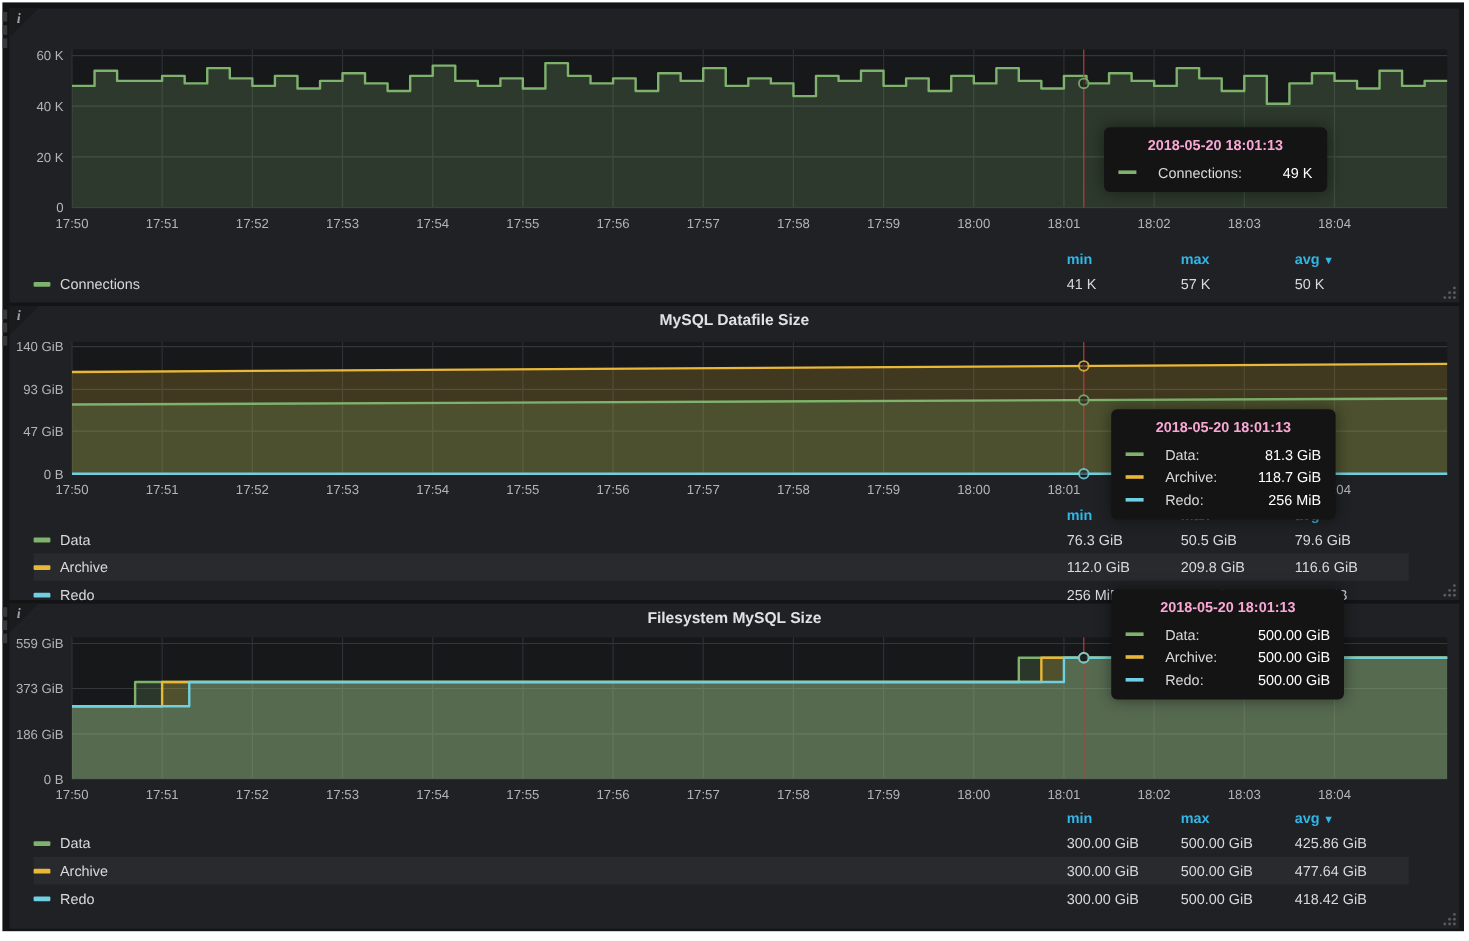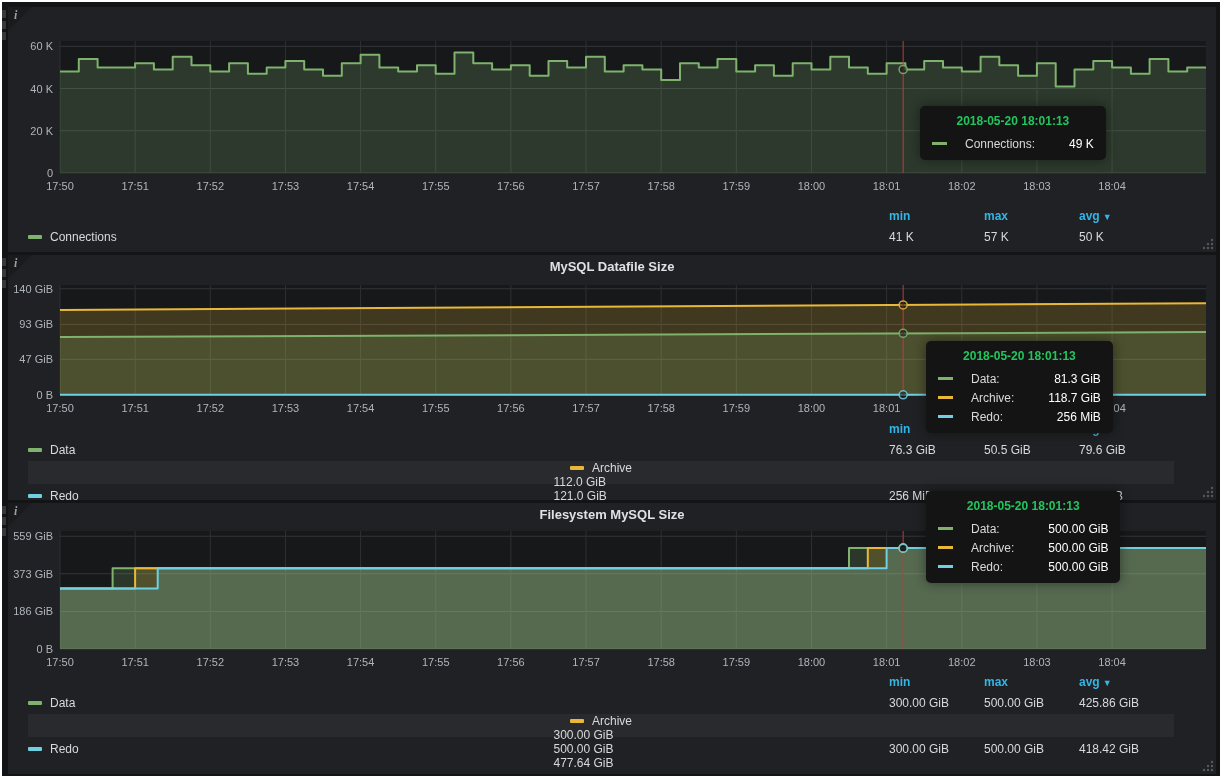--- a/index.html
+++ b/index.html
@@ -6,29 +6,29 @@
   #stage{position:relative;width:1224px;height:784px;background:#ffffff;overflow:hidden;}
   #dashboard{position:absolute;left:2px;top:2px;width:1218px;height:774px;background:#131416;overflow:hidden;}
   .panel{position:absolute;left:6px;width:1208px;background:#1f2124;}
   .panel-title{position:absolute;top:4px;left:0;right:0;text-align:center;font-size:13px;font-weight:bold;color:#e0e1e3;cursor:pointer;z-index:3;}
   .corner-info{position:absolute;top:0;left:0;width:0;height:0;border-top:24px solid #191b1d;border-right:24px solid transparent;z-index:2;}
   .corner-info .i{position:absolute;top:-23px;left:6px;font-family:"Liberation Serif",serif;font-style:italic;font-weight:bold;font-size:12px;color:#9aa0a5;}
   svg.graph{position:absolute;left:4px;display:block;}
   text.axis{fill:#b0b5ba;font-size:11px;font-family:"Liberation Sans",sans-serif;}
   .legend{position:absolute;left:20px;right:42px;font-size:12px;color:#d8d9da;}
   .leg-row{display:flex;align-items:center;height:23px;}
-  .leg-row.alt{background:rgba(255,255,255,0.045);flex-direction:column;}
+  .leg-row.alt{background:rgba(255,255,255,0.045);}
   .leg-row.leg-header{height:18px;font-weight:bold;color:#33b5e5;}
   .leg-name{display:flex;align-items:center;gap:8px;flex:1;cursor:pointer;text-align:right;}
   .dash{width:14px;height:4px;border-radius:1px;flex:0 0 auto;}
   .leg-col{width:95px;text-align:left;}
   .leg-header .leg-col{cursor:pointer;}
   .caret{font-size:9px;margin-left:3px;}
   .graph-tooltip{position:absolute;background:#141414;border-radius:5px;padding:8px 12px 7px 12px;font-size:12px;color:#d8d9da;z-index:30;min-width:128px;box-shadow:0 0 12px rgba(0,0,0,0.45);}
-  .tt-time{font-weight:bold;color:#22c55e;text-align:center;margin-bottom:6px;white-space:nowrap;}
+  .tt-time{font-weight:bold;color:#f9a8d4;text-align:center;margin-bottom:6px;white-space:nowrap;}
   .tt-row{display:flex;align-items:center;gap:18px;height:19px;white-space:nowrap;}
   .tt-dash{width:15px;height:3px;flex:0 0 auto;}
   .tt-val{margin-left:auto;font-weight:normal;color:#fff;padding-left:16px;}
   .edge-dots{position:absolute;left:0;width:5px;z-index:5;cursor:move;}
   .edge-dots b{display:block;width:4px;height:8px;background:#36393c;margin:0 0 3px 0;}
   .resize-handle{position:absolute;right:2px;bottom:2px;cursor:nwse-resize;z-index:4;}
 </style>
 </head>
 <body>
 
@@ -200,21 +200,21 @@
             <span class="leg-col">76.3 GiB</span>
             <span class="leg-col">50.5 GiB</span>
             <span class="leg-col">79.6 GiB</span>
           </div>
           <div class="leg-row alt">
             <span class="leg-name">
               <span class="dash" style="background: rgb(234, 184, 57);"></span>
               <span>Archive</span>
             </span>
             <span class="leg-col">112.0 GiB</span>
-            <span class="leg-col">121.0 GiB</span>
+            <span class="leg-col">209.8 GiB</span>
             <span class="leg-col">116.6 GiB</span>
           </div>
           <div class="leg-row">
             <span class="leg-name">
               <span class="dash" style="background: rgb(110, 208, 224);"></span>
               <span>Redo</span>
             </span>
             <span class="leg-col">256 MiB</span>
             <span class="leg-col">256 MiB</span>
             <span class="leg-col">256 MiB</span>

